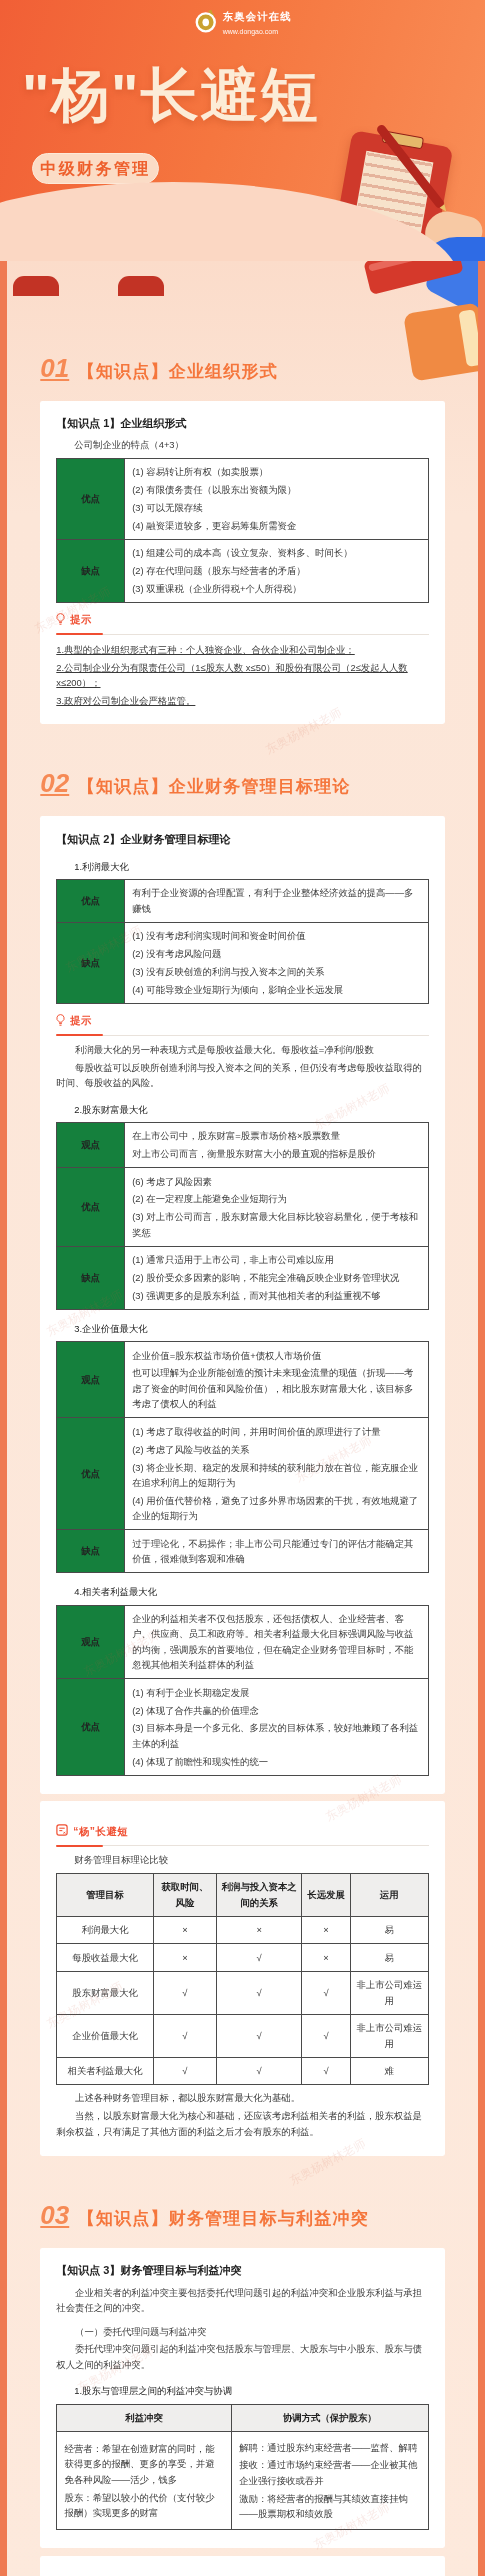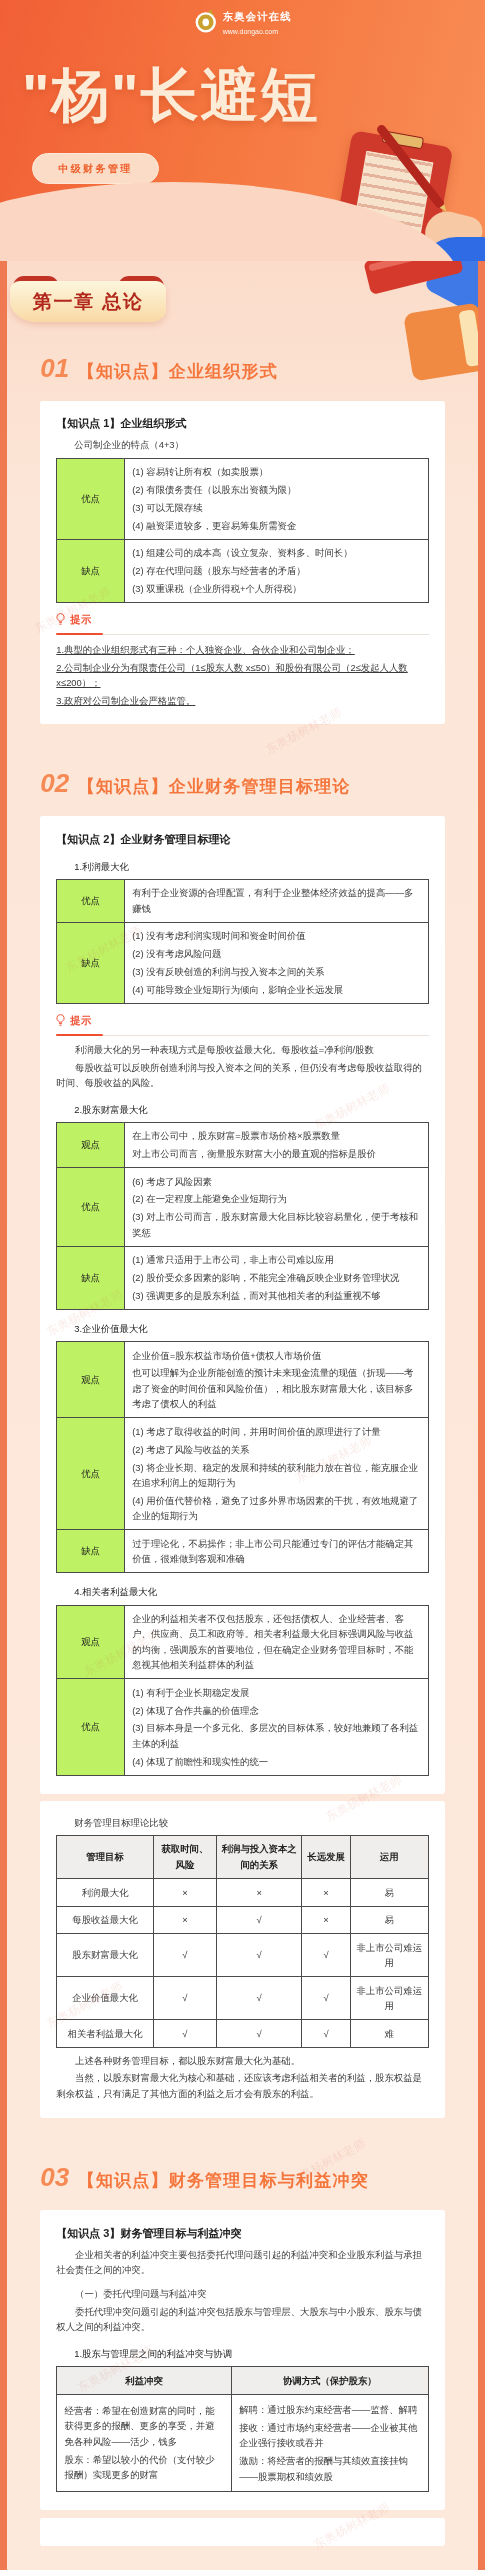--- a/index.html
+++ b/index.html
@@ -16,21 +16,21 @@
     background:#fbd7c3;border-radius:50%;}
   .logo-row{position:absolute;top:8.5px;left:50%;transform:translateX(-50%);
     display:flex;align-items:center;gap:5.5px;}
   .logo-text{color:#fff;}
   .logo-text .t1{font-weight:bold;font-size:10.3px;letter-spacing:1.2px;}
   .logo-text .t2{font-size:7px;opacity:.95;}
   .big-title{position:absolute;left:22px;top:47px;font-size:58px;font-weight:900;
     color:#fcecd7;letter-spacing:1.8px;text-shadow:0 3px 7.3px rgba(170,55,15,.28);}
   .badge-pill{position:absolute;left:32px;top:153px;width:125px;height:29px;line-height:29px;
     text-align:center;border-radius:16.4px;background:#fbdcc6;border:1.8px solid #fde9d8;
-    color:#ee5f2c;font-size:10px;font-weight:bold;letter-spacing:2.4px;}
+    color:#ee5f2c;font-size:16px;font-weight:bold;letter-spacing:2.4px;}
   
   .illus{position:absolute;right:0;top:127px;width:182px;height:140px;}
   .board{position:absolute;right:42px;top:11px;width:102px;height:127px;background:#cf392b;
     border-radius:9.7px;transform:rotate(10deg);box-shadow:0 4.9px 11px rgba(150,35,10,.25);}
   .paper{position:absolute;left:10.3px;top:12px;right:10.3px;bottom:9.7px;background:#f7e2cb;border-radius:4.9px;
     background-image:repeating-linear-gradient(#f7e2cb 0 7.3px,#e5b39c 7.3px 10.3px);
     background-clip:content-box;padding:6px 7.3px;}
   .clip{position:absolute;left:50%;top:-4.9px;transform:translateX(-50%);width:39px;height:9.7px;
     background:#e5b86a;border-radius:3.6px;border:1.8px solid #8f1f16;}
   .pen{position:absolute;right:23px;top:35px;width:103px;height:9px;background:#b3261d;
@@ -64,34 +64,34 @@
   .book-red{position:absolute;top:-11px;right:17px;width:95px;height:34px;background:#d5392b;
     border-radius:6px;transform:rotate(-14deg);}
   .book-red::after{content:"";position:absolute;left:3.6px;top:3.6px;right:3.6px;height:7.3px;
     background:#e8685a;border-radius:4.9px;}
   .book-orange{position:absolute;top:47px;right:-6px;width:76px;height:68px;background:#f08a43;
     border-radius:9.7px;transform:rotate(-9deg);}
   .book-orange::after{content:"";position:absolute;right:4.9px;top:6px;bottom:6px;width:16px;
     background:#fbe3b4;border-radius:4.9px;}
   
   .sec-head{display:flex;align-items:baseline;gap:8.5px;margin:38px 0 11px 33px;position:relative;z-index:2;}
-  .sec-num{font-size:26px;font-weight:900;font-style:italic;color:#f68a55;}
+  .sec-num{font-size:26px;font-weight:900;font-style:italic;color:#f68a55;text-decoration:underline;}
   .sec-title{font-size:17px;font-weight:800;color:#f5763c;letter-spacing:1.2px;}
   .sec-head.first{margin-top:25.5px;}
   
   .card{background:#fff;margin:0 33px;padding:13.3px 16px 14.6px;border-radius:2.4px;position:relative;z-index:1;}
   .card + .card{margin-top:7.3px;}
   .kp-title{font-weight:800;font-size:11px;color:#222;margin:0 0 4.9px;}
   .intro{margin:0 0 4.9px 18px;}
   .sub-title{margin:11px 0 4.9px 18px;color:#222;}
   .para{text-indent:2em;margin:2.4px 0;}
   
   table.kv,table.cmp,table.conf{width:100%;border-collapse:collapse;border:1.2px solid #4a4a4a;margin:2.4px 0 3.6px;}
   .kv td{border:0.6px solid #4a4a4a;padding:4.2px 7.3px;vertical-align:middle;}
-  .kv .lab{width:52px;text-align:center;background:#bef264;font-weight:400;color:#222;}
+  .kv .lab{width:52px;text-align:center;background:#15803d;font-weight:700;color:#222;}
   .ln{padding:1.2px 0;}
   .cmp th,.cmp td{border:0.6px solid #4a4a4a;text-align:center;padding:5.5px 3.6px;}
   .cmp th{background:#efeeed;font-weight:700;color:#222;}
   .conf th{background:#efeeed;border:0.6px solid #4a4a4a;padding:5.5px;text-align:center;font-weight:700;color:#222;}
   .conf td{border:0.6px solid #4a4a4a;padding:6px 7.3px;vertical-align:middle;}
   
   .tip-head{display:flex;align-items:center;gap:4.9px;margin:9.7px 0 6px;padding-bottom:4.2px;
     border-bottom:0.6px solid #e9e2db;position:relative;}
   .tip-head::after{content:"";position:absolute;left:0;bottom:-1.2px;width:47px;height:1.8px;
     background:#f04e31;border-radius:1.2px;}
@@ -149,21 +149,20 @@
   <span class="wm" style="left:67px;top:2099px">东奥杨树林老师</span>
   <span class="wm" style="left:303px;top:2256px">东奥杨树林老师</span>
 
   <div class="corner-blue"></div>
   <div class="book-red"></div>
   <div class="book-orange"></div>
 
   <div class="ribbon">
     <div class="fold l"></div>
     <div class="fold r"></div>
-    <div class="bodyb">第一章 总论</div>
   </div>
 
   <div class="sec-head first">
     <span class="sec-num">01</span>
     <span class="sec-title">【知识点】企业组织形式</span>
   </div>
   <div class="card">
     <div class="kp-title">【知识点 1】企业组织形式</div>
     <div class="intro">公司制企业的特点（4+3）</div>
     <table class="kv">
@@ -319,20 +318,31 @@
                 <div class="ln">(2) 体现了合作共赢的价值理念</div>
                 <div class="ln">(3) 目标本身是一个多元化、多层次的目标体系，较好地兼顾了各利益主体的利益</div>
                 <div class="ln">(4) 体现了前瞻性和现实性的统一</div>
               </td>
       </tr>
     </tbody>
         </table>
   </div>
 
   <div class="card">
+    <div class="tip-head">
+      <span>
+        <svg width="12" height="12" viewBox="0 0 20 20">
+              <rect x="1.5" y="1.5" width="17" height="17" rx="3.5" fill="none" stroke="#f04e31" stroke-width="2"></rect>
+              <line x1="5.5" y1="7" x2="14.5" y2="7" stroke="#f04e31" stroke-width="1.8"></line>
+              <line x1="5.5" y1="11" x2="10.5" y2="11" stroke="#f04e31" stroke-width="1.8"></line>
+              <path d="M12.5 13l3 3m0-3l-3 3" stroke="#f04e31" stroke-width="1.5"></path>
+            </svg>
+      </span>
+      <span class="tip-label">“杨”长避短</span>
+    </div>
     <div class="intro">财务管理目标理论比较</div>
     <table class="cmp">
       <colgroup>
             <col style="width:26%">
             <col style="width:17%">
             <col style="width:23%">
             <col style="width:13%">
             <col style="width:21%">
           </colgroup>
       <thead>

